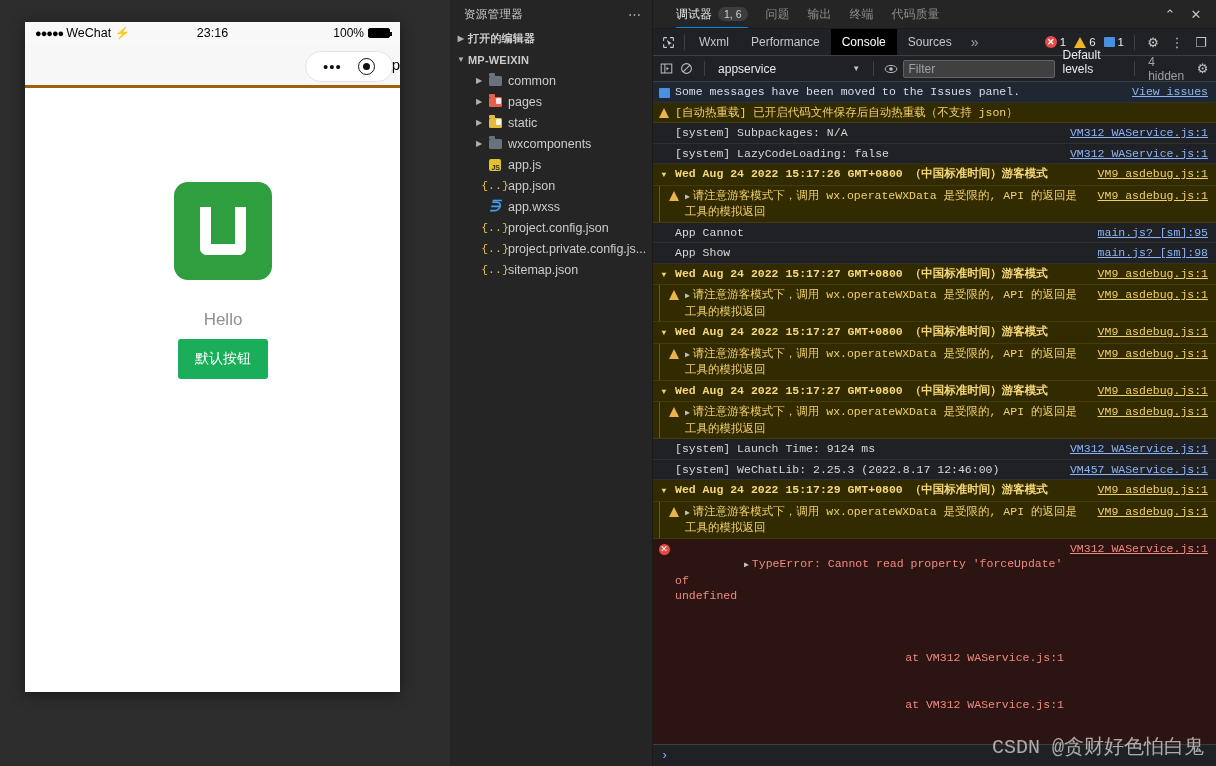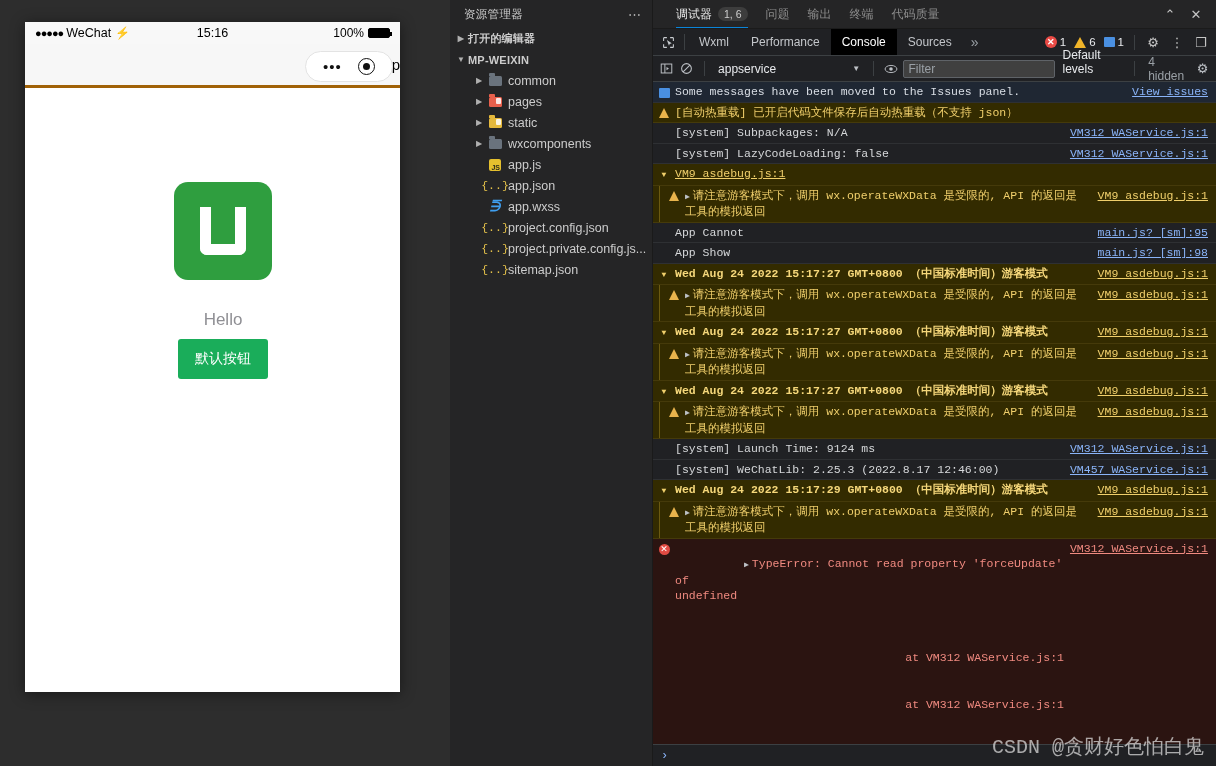--- a/index.html
+++ b/index.html
@@ -305,21 +305,21 @@
 <div class="app">
 
   <div class="sim-pane">
     <div class="phone">
       <div class="status-bar">
         <div class="sb-left">
           <span class="dots">●●●●●</span>
           <span class="sb-carrier">WeChat</span>
           <span class="wifi-ico">⚡</span>
         </div>
-        <div class="sb-time">15:16</div>
+        <div class="sb-time">23:16</div>
         <div class="sb-right">
           <span>100%</span>
           <span class="battery"></span>
         </div>
       </div>
       <div class="nav-bar">
         <div class="nav-title">uni-app</div>
         <div class="capsule">
           <span class="cap-dots">•••</span>
           <span class="cap-target">
@@ -542,20 +542,21 @@
       <div class="msg plain">
         <div class="gutter"></div>
         <div class="body">[system] LazyCodeLoading: false</div>
         <div class="src">VM312 WAService.js:1</div>
       </div>
 
       <div class="msg group">
         <div class="gutter">
             <span class="tri-open">▼</span>
           </div>
+        <div class="body">Wed Aug 24 2022 15:17:26 GMT+0800 （中国标准时间）游客模式</div>
         <div class="src">VM9 asdebug.js:1</div>
       </div>
       <div class="msg sub">
         <div class="gutter">
             <span class="warn-tri"></span>
           </div>
         <div class="body"><span class="arrow-r">▶</span><span>请注意游客模式下，调用 wx.operateWXData 是受限的, API 的返回是
 工具的模拟返回</span></div>
         <div class="src">VM9 asdebug.js:1</div>
       </div>

